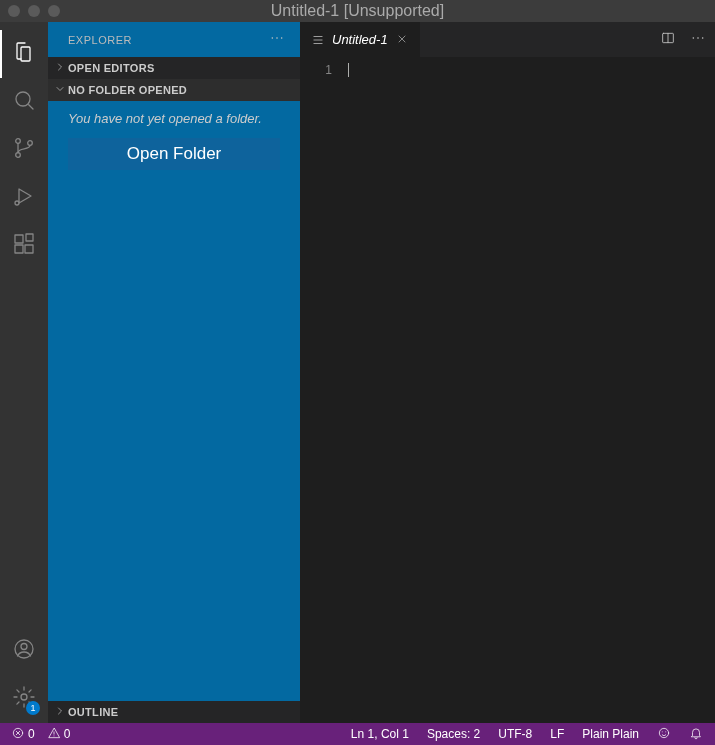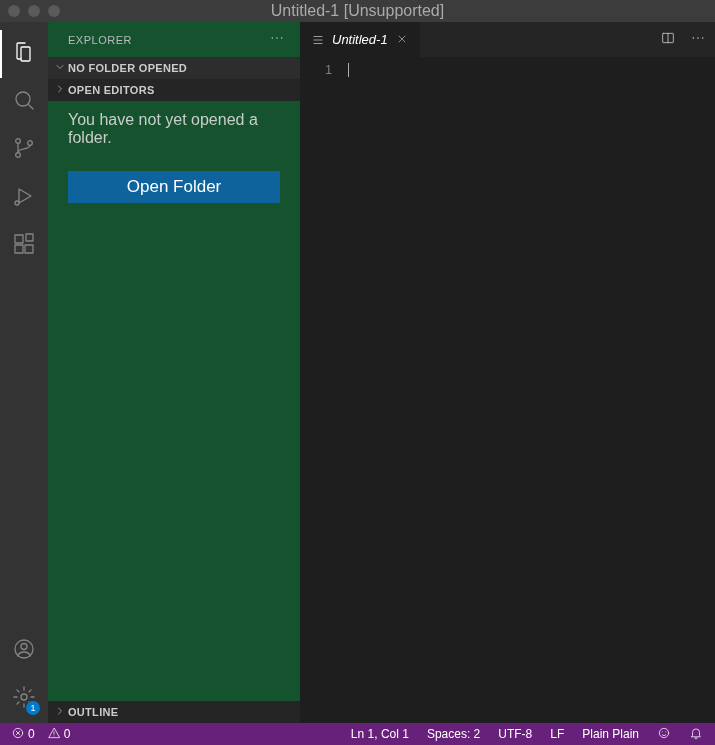--- a/index.html
+++ b/index.html
@@ -13,33 +13,33 @@
     .main { flex:1; display:flex; min-height:0; }
     
     .activity-bar { width:48px; background:#333333; display:flex; flex-direction:column; align-items:center; padding-top:8px; }
     .activity-item { width:48px; height:48px; display:flex; align-items:center; justify-content:center; cursor:pointer; color:#858585; position:relative; }
     .activity-item.active { color:#fff; }
     .activity-item.active::before { content:''; position:absolute; left:0; top:0; bottom:0; width:2px; background:#fff; }
     .activity-spacer { flex:1; }
     .activity-item svg { width:24px; height:24px; }
     .badge { position:absolute; bottom:8px; right:8px; background:#007acc; color:#fff; font-size:9px; min-width:14px; height:14px; border-radius:9px; display:flex; align-items:center; justify-content:center; padding:0 3px; }
     
-    .sidebar { width:252px; background:#14532d; display:flex; flex-direction:column; }
+    .sidebar { width:252px; background:#0369a1; display:flex; flex-direction:column; }
     .sidebar-header { height:35px; display:flex; align-items:center; justify-content:space-between; padding:0 12px 0 20px; }
     .sidebar-title { font-size:11px; letter-spacing:0.5px; color:#bbb; text-transform:uppercase; }
     .sidebar-actions { display:flex; align-items:center; }
     .icon-btn { width:22px; height:22px; display:flex; align-items:center; justify-content:center; cursor:pointer; color:#c5c5c5; }
     
     .section-header { height:22px; display:flex; align-items:center; padding-left:4px; background:#252526; cursor:pointer; }
     .section-header.shaded { background:#2d2d2d; }
     .section-header .chev { width:16px; text-align:center; font-size:12px; color:#ccc; }
     .section-header .label { font-size:11px; font-weight:700; letter-spacing:0.3px; color:#ccc; text-transform:uppercase; }
     
     .section-body { padding:10px 20px 12px 20px; }
-    .empty-text { font-size:16px; color:#ccc; margin-bottom:24px; }
+    .empty-text { font-size:13px; color:#ccc; margin-bottom:12px;font-style:italic; }
     .btn-primary { width:100%; background:#0e639c; color:#fff; border:none; font-size:17px; padding:6px 0; cursor:pointer; }
     
     .outline-section { margin-top:auto; }
     
     .editor { flex:1; display:flex; flex-direction:column; background:#1e1e1e; min-width:0; }
     .tabbar { height:35px; background:#252526; display:flex; align-items:stretch; }
     .tab { display:flex; align-items:center; padding:0 10px; background:#1e1e1e; color:#fff; font-size:13px; font-style:italic; gap:6px; border-right:1px solid #252526; cursor:pointer; }
     .tab-icon { width:16px; height:16px; display:flex; align-items:center; justify-content:center; color:#c5c5c5; }
     .tab-close { width:16px; height:16px; display:flex; align-items:center; justify-content:center; cursor:pointer; font-size:14px; color:#c5c5c5; font-style:normal; }
     .tabbar-spacer { flex:1; }
@@ -150,35 +150,35 @@
           <span>
             <svg viewBox="0 0 24 24" width="16" height="16">
                 <circle cx="5" cy="12" r="1.2" fill="currentColor" stroke="none"></circle>
                 <circle cx="12" cy="12" r="1.2" fill="currentColor" stroke="none"></circle>
                 <circle cx="19" cy="12" r="1.2" fill="currentColor" stroke="none"></circle>
               </svg>
           </span>
         </div>
       </div>
     </div>
+    <div class="section-header">
+      <span class="chev">
+        <svg viewBox="0 0 24 24" width="12" height="12">
+            <path d="m9 6 6 6-6 6"></path>
+          </svg>
+      </span>
+      <span class="label">OPEN EDITORS</span>
+    </div>
     <div class="section-header shaded">
       <span class="chev">
         <svg viewBox="0 0 24 24" width="12" height="12">
             <path d="m6 9 6 6 6-6"></path>
           </svg>
       </span>
       <span class="label">NO FOLDER OPENED</span>
-    </div>
-    <div class="section-header">
-      <span class="chev">
-        <svg viewBox="0 0 24 24" width="12" height="12">
-            <path d="m9 6 6 6-6 6"></path>
-          </svg>
-      </span>
-      <span class="label">OPEN EDITORS</span>
     </div>
     <div class="section-body">
       <div class="empty-text">You have not yet opened a folder.</div>
       <button class="btn-primary">Open Folder</button>
     </div>
     <div class="outline-section">
       <div class="section-header">
         <span class="chev">
           <svg viewBox="0 0 24 24" width="12" height="12">
               <path d="m9 6 6 6-6 6"></path>

